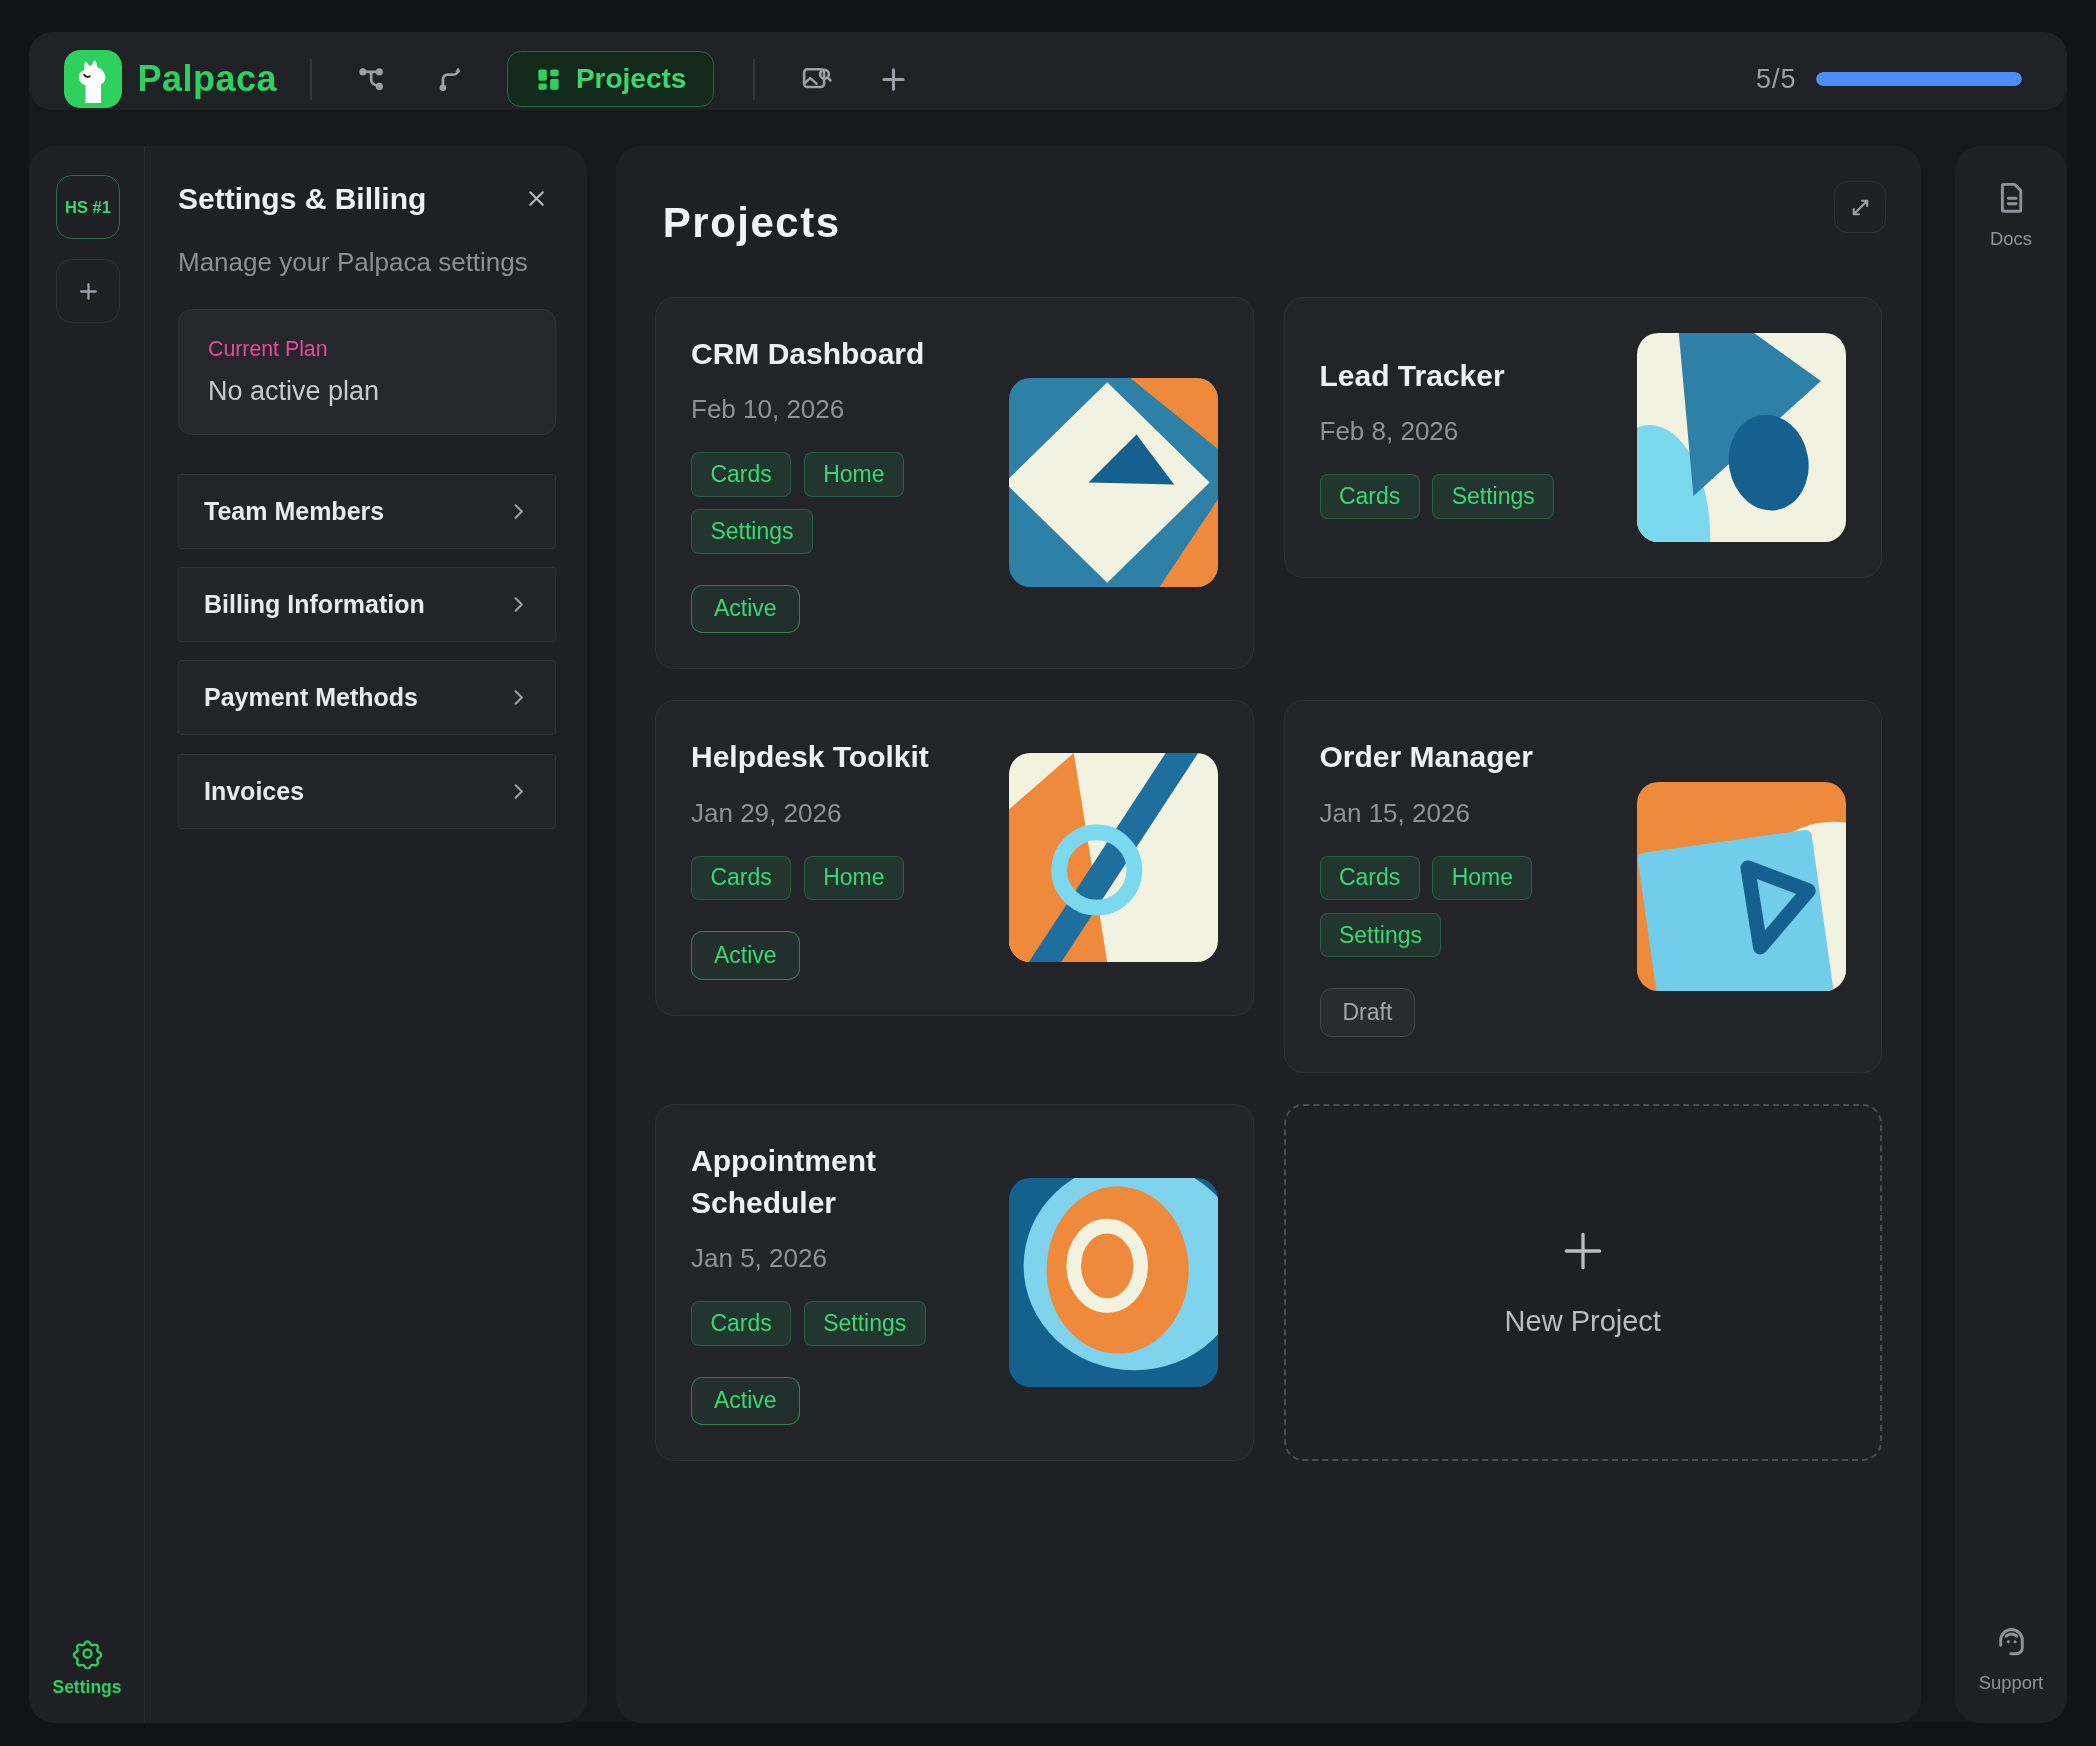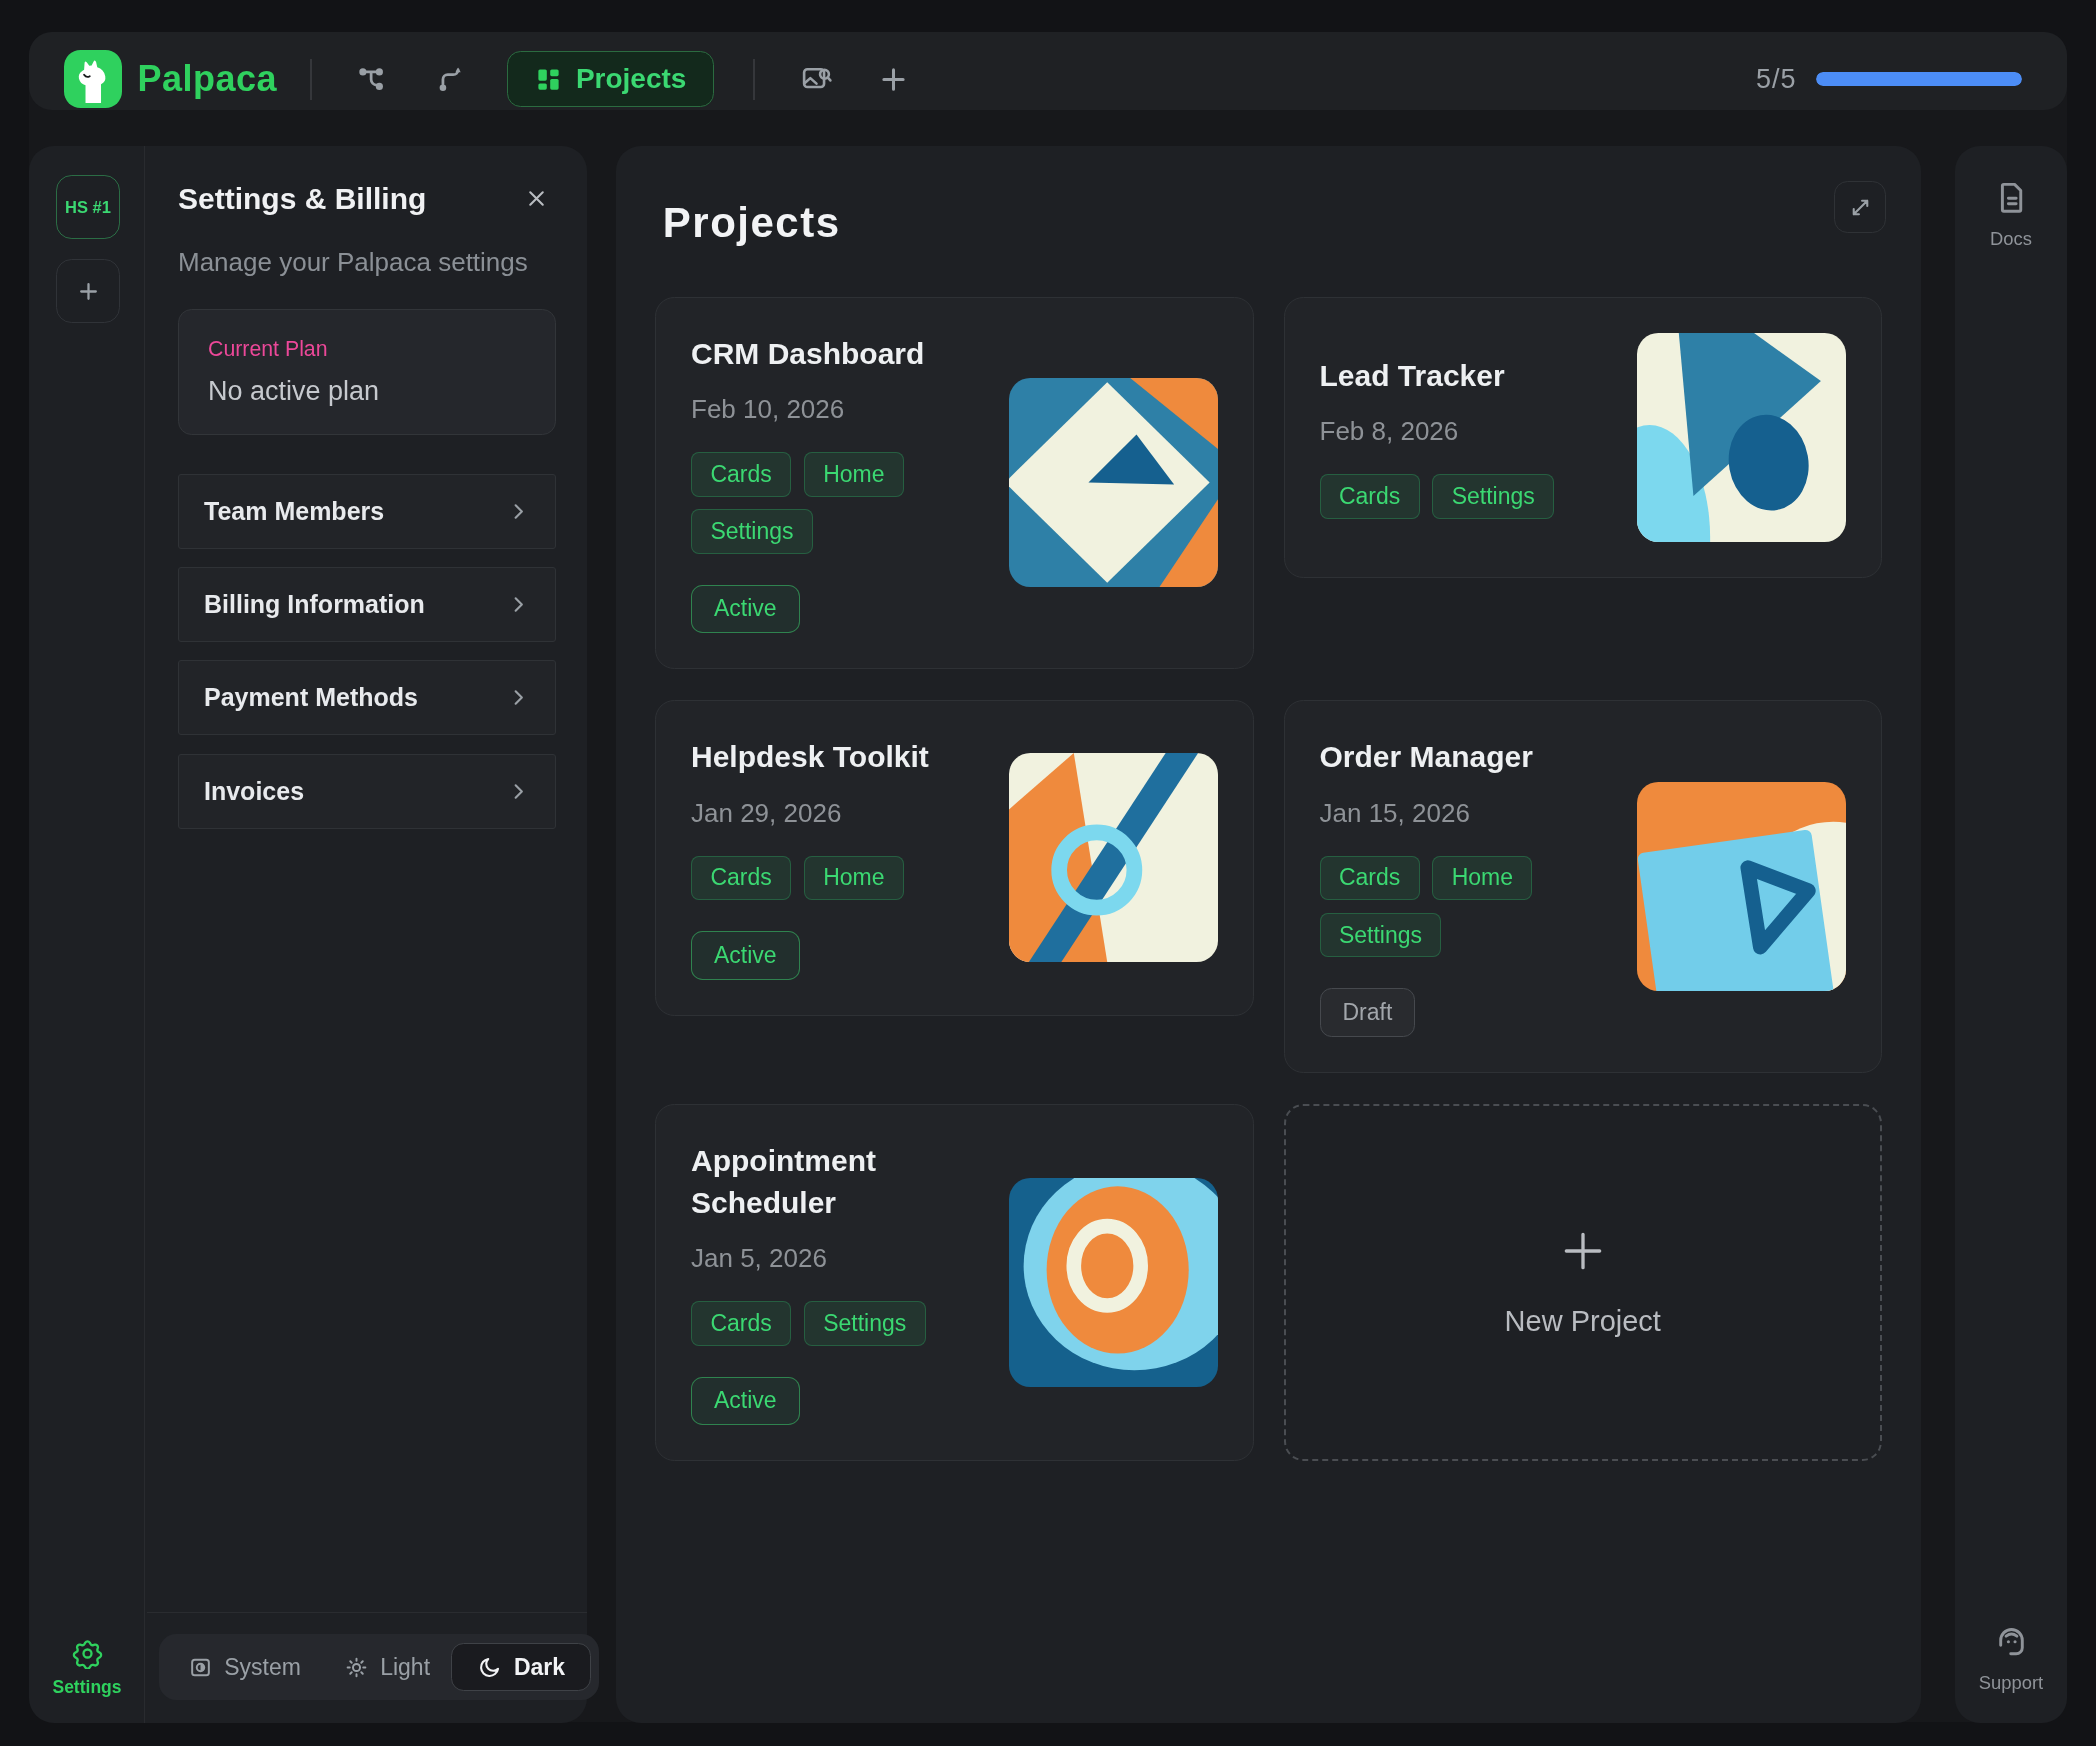--- a/index.html
+++ b/index.html
@@ -227,45 +227,20 @@
               <path d="M9 5.5l6.5 6.5L9 18.5"></path>
             </svg>
           </div>
           <div class="sp-item">
             <span class="lbl">Invoices</span>
             <svg viewBox="0 0 24 24" fill="none" stroke="currentColor" stroke-width="2.2" stroke-linecap="round" stroke-linejoin="round">
               <path d="M9 5.5l6.5 6.5L9 18.5"></path>
             </svg>
           </div>
         </div>
-      <div class="sp-bottom">
-        <div class="theme-toggle">
-          <div class="theme-opt">
-            <svg viewBox="0 0 24 24" fill="none" stroke="currentColor" stroke-width="1.9">
-              <rect x="4" y="4.5" width="16" height="15" rx="2.5"></rect>
-              <circle cx="12" cy="12" r="3.6"></circle>
-              <path d="M12 8.4a3.6 3.6 0 0 1 0 7.2z" fill="currentColor" stroke="none"></path>
-            </svg>
-            <span>System</span>
-          </div>
-          <div class="theme-opt">
-            <svg viewBox="0 0 24 24" fill="none" stroke="currentColor" stroke-width="1.9" stroke-linecap="round">
-              <circle cx="12" cy="12" r="3.4"></circle>
-              <path d="M12 3.5v2M12 18.5v2M3.5 12h2M18.5 12h2M6 6l1.4 1.4M16.6 16.6L18 18M18 6l-1.4 1.4M7.4 16.6L6 18"></path>
-            </svg>
-            <span>Light</span>
-          </div>
-          <div class="theme-opt selected">
-            <svg viewBox="0 0 24 24" fill="none" stroke="currentColor" stroke-width="2" stroke-linejoin="round">
-              <path d="M20.2 13.2A8.2 8.2 0 1 1 10.8 3.8a6.4 6.4 0 0 0 9.4 9.4z"></path>
-            </svg>
-            <span>Dark</span>
-          </div>
-        </div>
-      </div>
     </div>
   </div>
 
   <div class="panel main-panel">
     <div class="mp-title">Projects</div>
     <div class="expand-btn">
       <svg viewBox="0 0 24 24" fill="none" stroke="currentColor" stroke-width="2" stroke-linecap="round" stroke-linejoin="round">
         <path d="M5.5 18.5L18.5 5.5M13.5 5.5h5v5M10.5 18.5h-5v-5"></path>
       </svg>
     </div>

